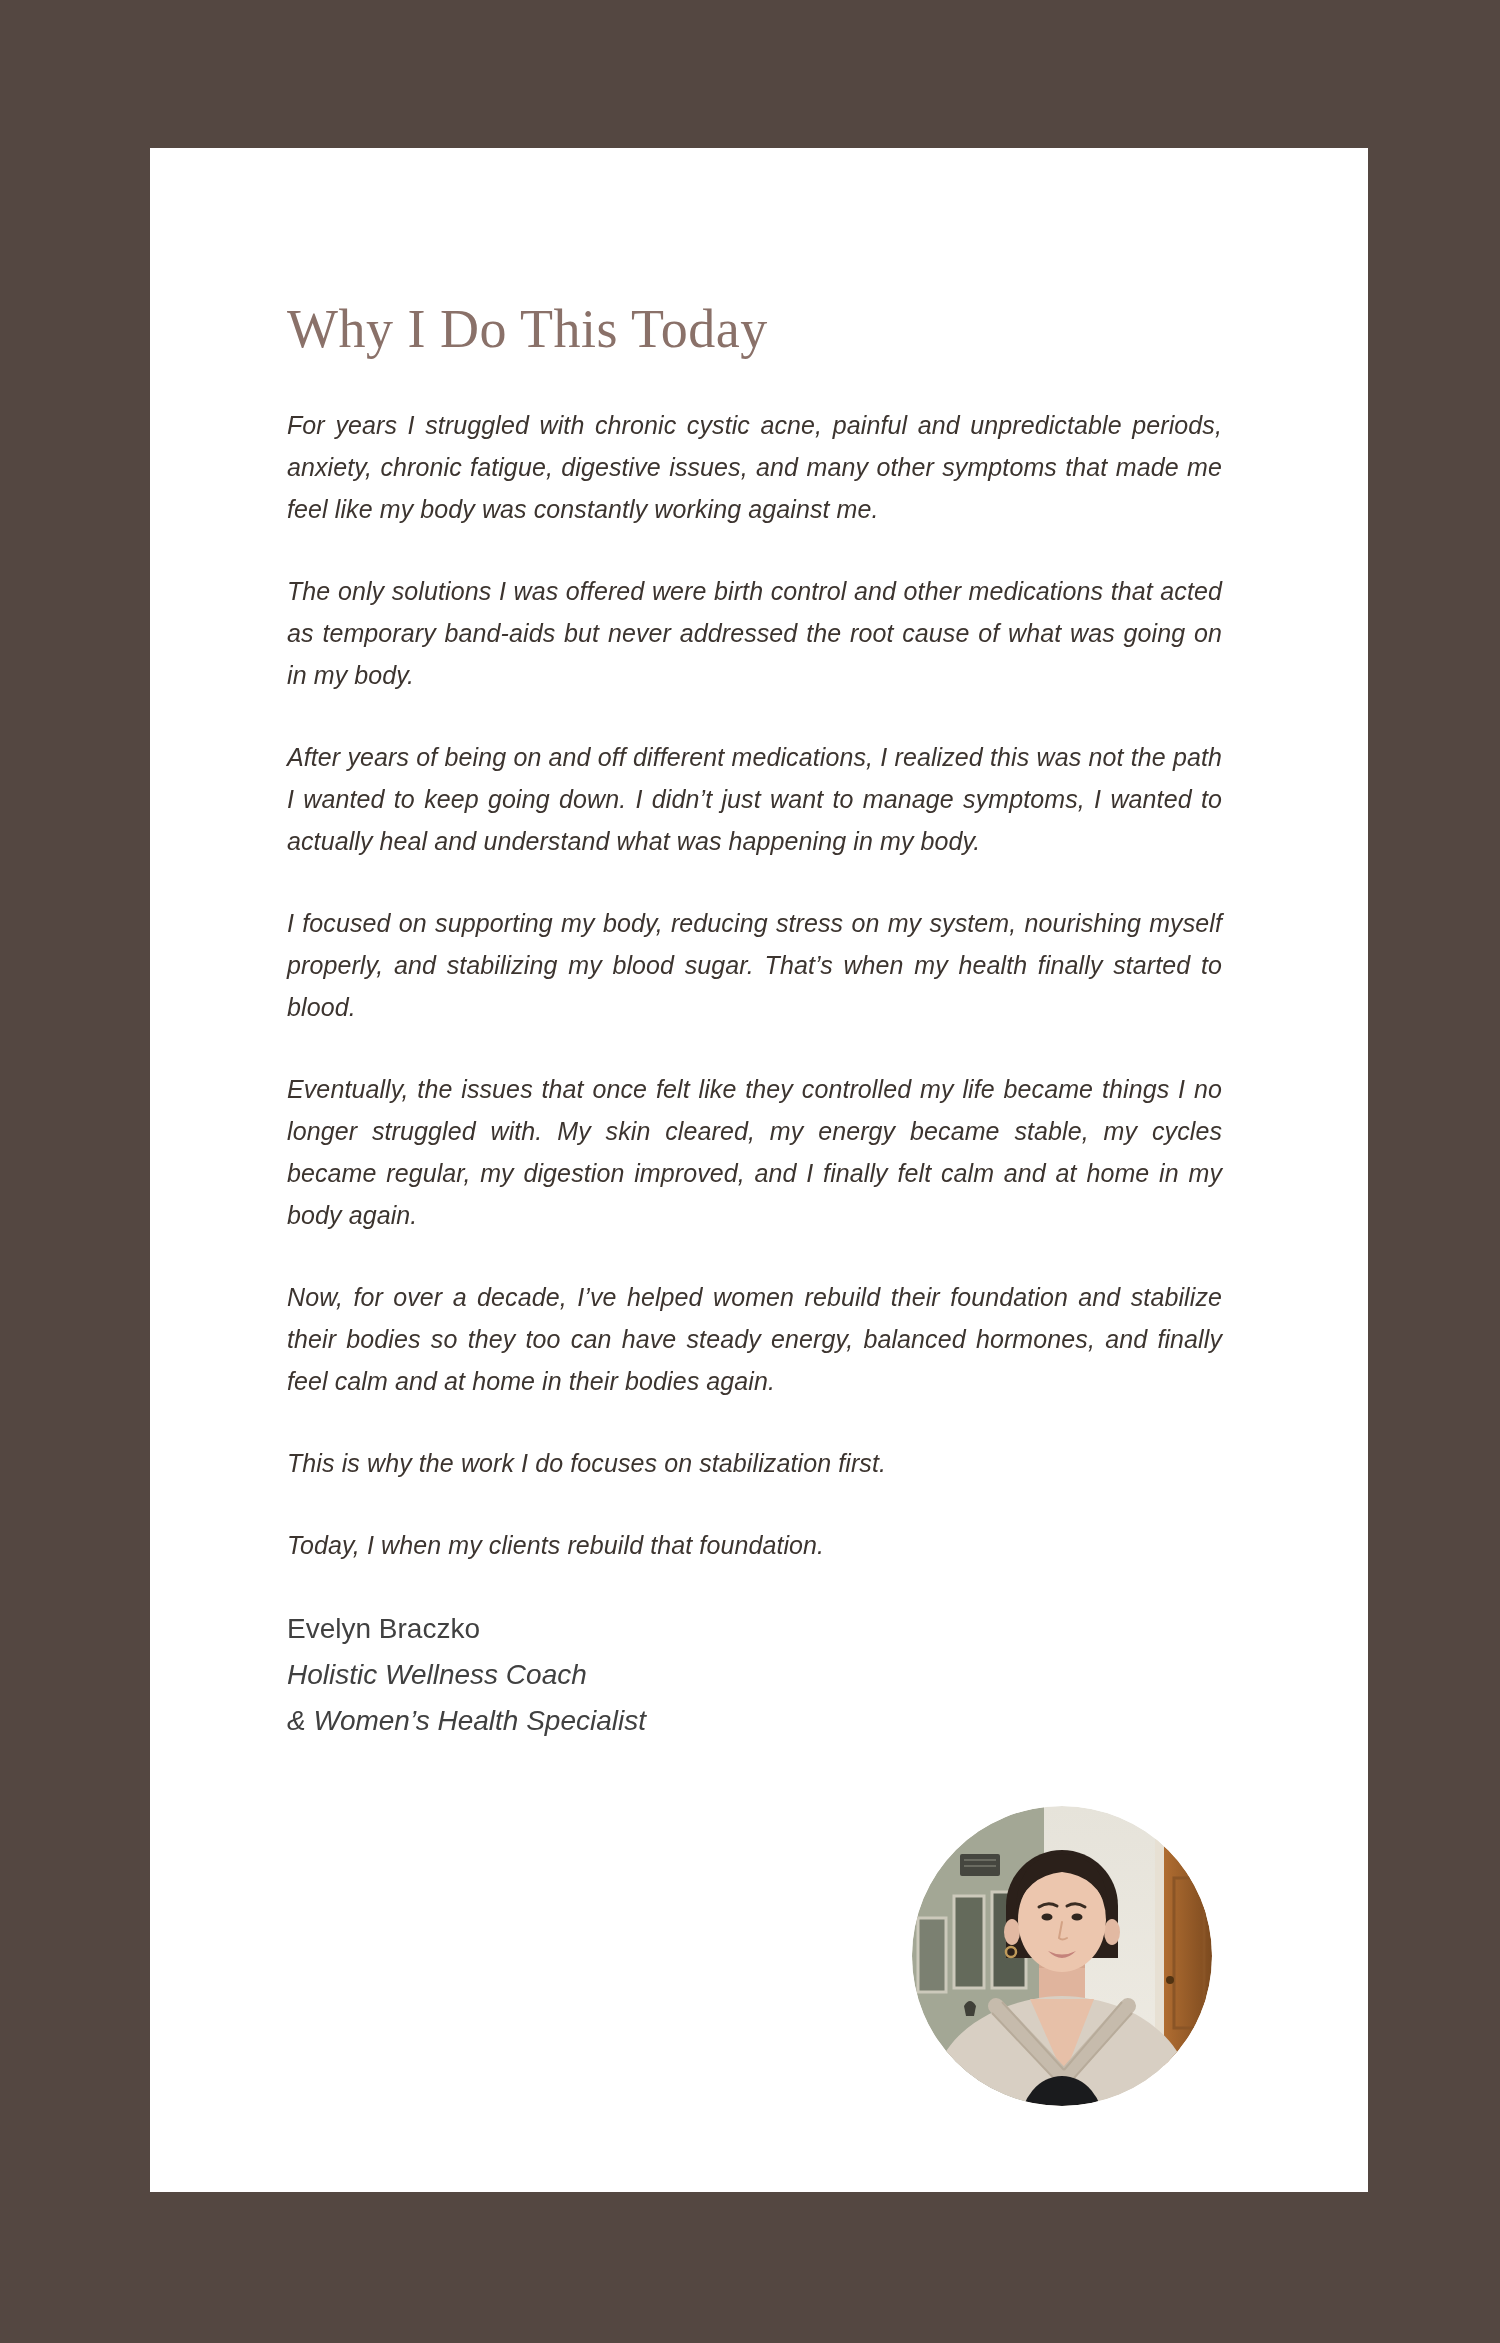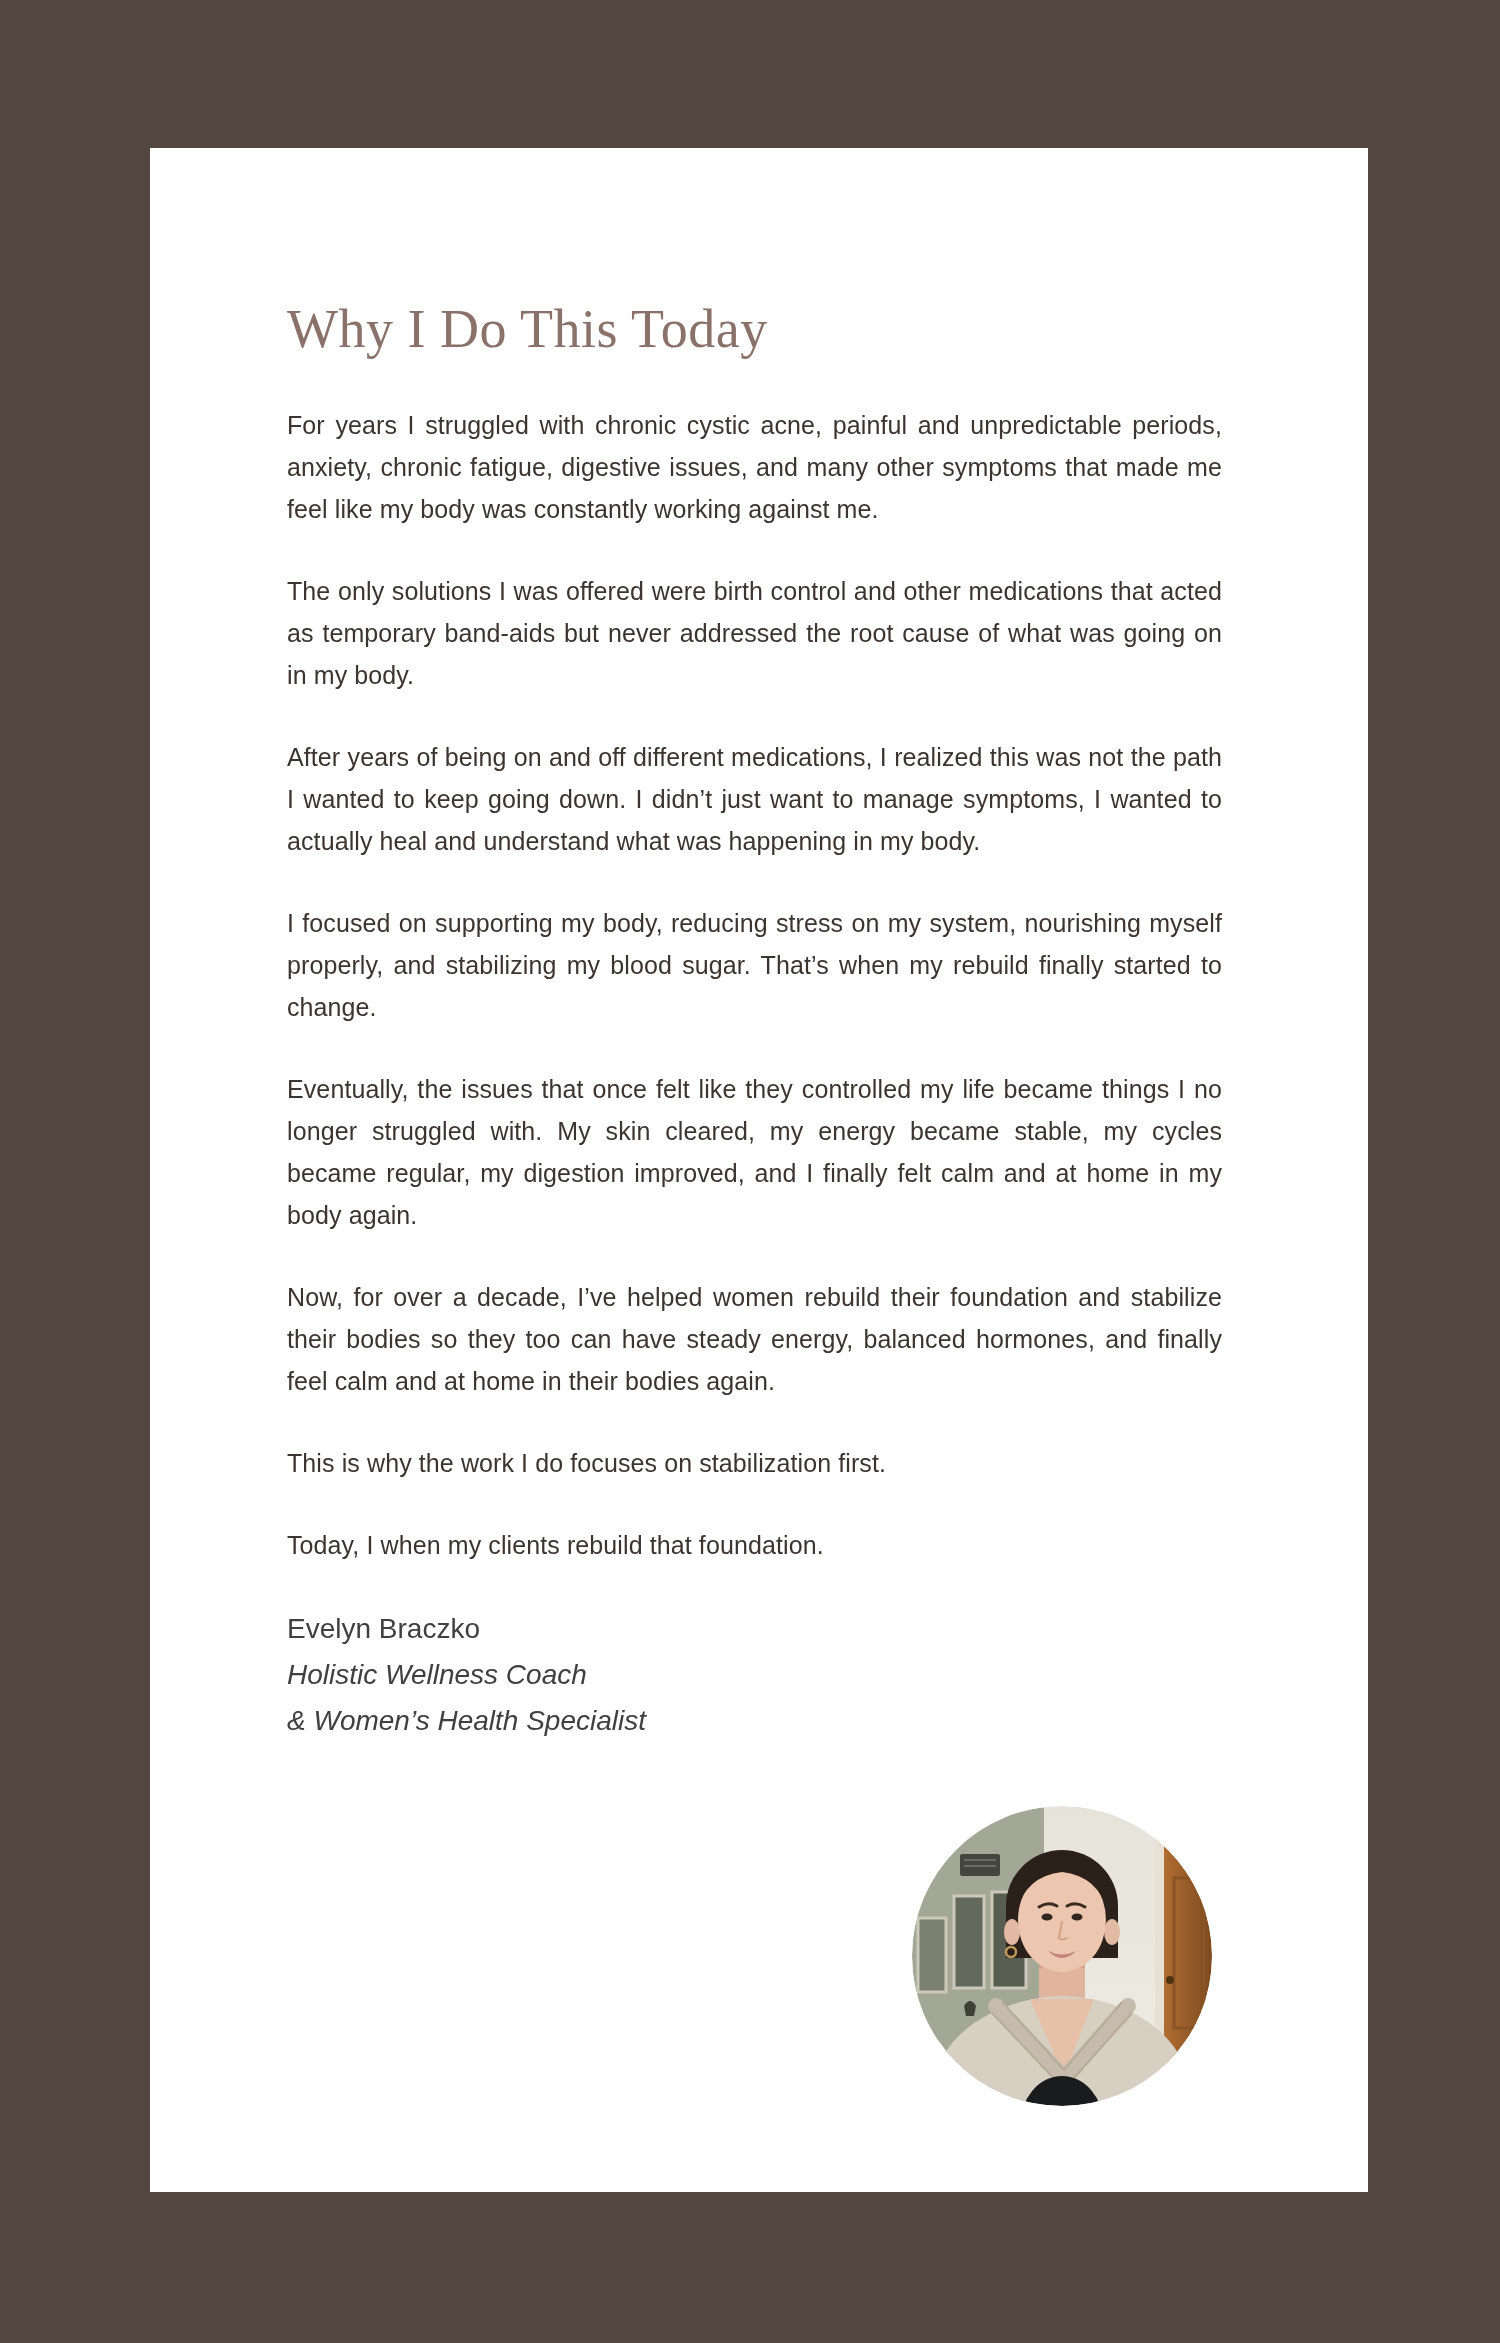--- a/index.html
+++ b/index.html
@@ -33,20 +33,21 @@
     margin: 0 0 44px 0;
     line-height: 1.15;
   }
   p.body-paragraph {
     font-size: 25px;
     line-height: 42px;
     color: #3c342f;
     text-align: justify;
     margin: 0 0 40px 0;
     letter-spacing: 0.1px;
+    font-style: italic;
   }
   .signature {
     margin-top: 34px;
   }
   .sig-line {
     font-size: 28px;
     line-height: 46px;
     color: #404040;
   }
   .sig-role { font-style: italic; }
@@ -64,21 +65,21 @@
 <body>
 
 <div class="card">
   <div class="content">
 
     <h1 class="page-title">Why I Do This Today</h1>
 
     <p class="body-paragraph">For years I struggled with chronic cystic acne, painful and unpredictable periods, anxiety, chronic fatigue, digestive issues, and many other symptoms that made me feel like my body was constantly working against me.</p>
     <p class="body-paragraph">The only solutions I was offered were birth control and other medications that acted as temporary band-aids but never addressed the root cause of what was going on in my body.</p>
     <p class="body-paragraph">After years of being on and off different medications, I realized this was not the path I wanted to keep going down. I didn’t just want to manage symptoms, I wanted to actually heal and understand what was happening in my body.</p>
-    <p class="body-paragraph">I focused on supporting my body, reducing stress on my system, nourishing myself properly, and stabilizing my blood sugar. That’s when my rebuild finally started to change.</p>
+    <p class="body-paragraph">I focused on supporting my body, reducing stress on my system, nourishing myself properly, and stabilizing my blood sugar. That’s when my health finally started to blood.</p>
     <p class="body-paragraph">Eventually, the issues that once felt like they controlled my life became things I no longer struggled with. My skin cleared, my energy became stable, my cycles became regular, my digestion improved, and I finally felt calm and at home in my body again.</p>
     <p class="body-paragraph">Now, for over a decade, I’ve helped women rebuild their foundation and stabilize their bodies so they too can have steady energy, balanced hormones, and finally feel calm and at home in their bodies again.</p>
     <p class="body-paragraph">This is why the work I do focuses on stabilization first.</p>
     <p class="body-paragraph">Today, I when my clients rebuild that foundation.</p>
 
     <div class="signature">
       <div class="sig-line sig-name">Evelyn Braczko</div>
       <div class="sig-line sig-role">Holistic Wellness Coach</div>
       <div class="sig-line sig-role">&amp; Women’s Health Specialist</div>
     </div>

